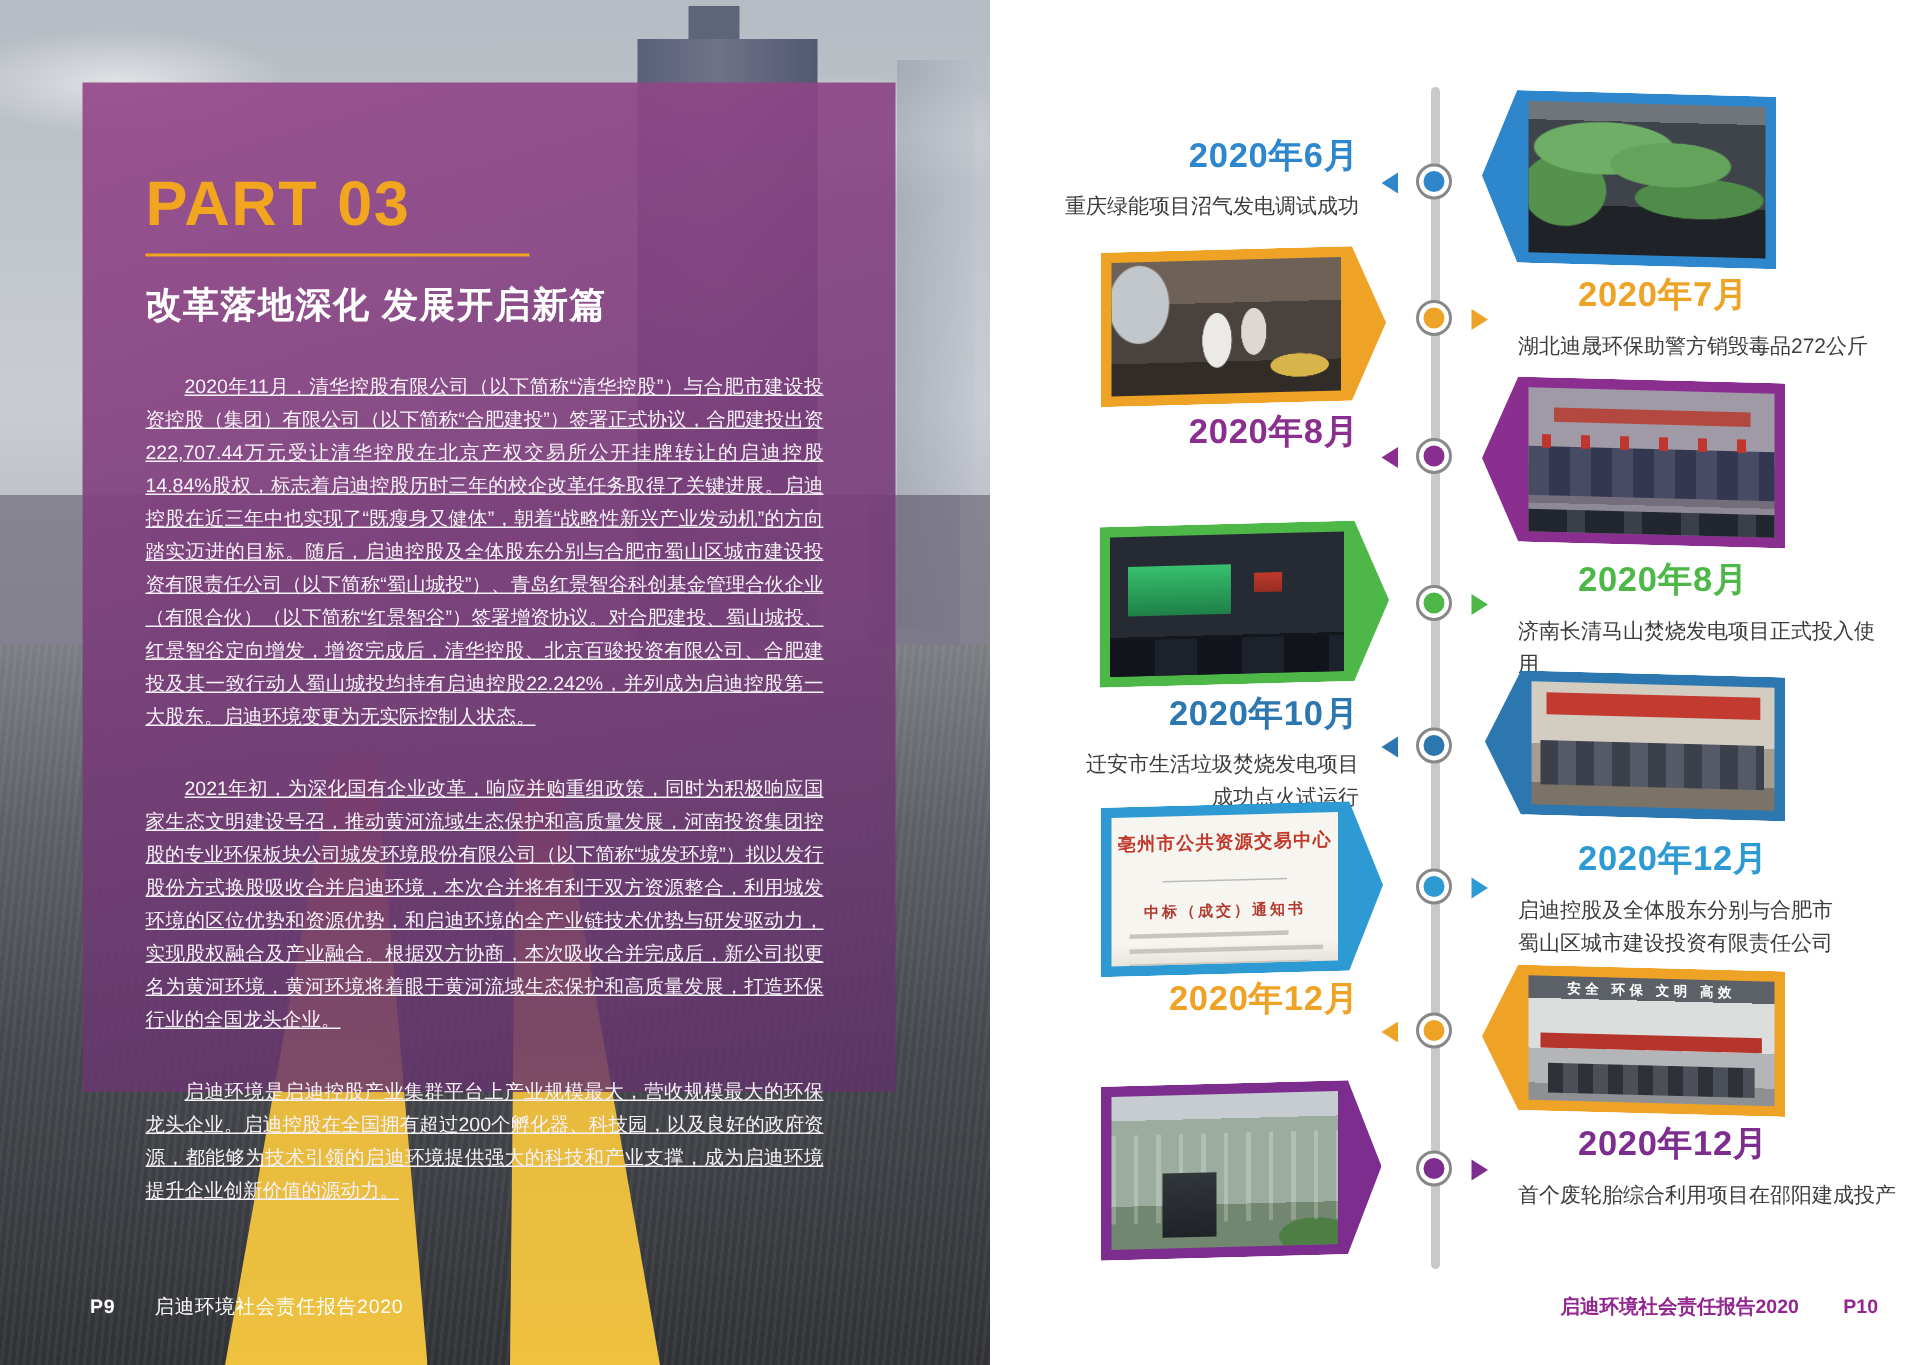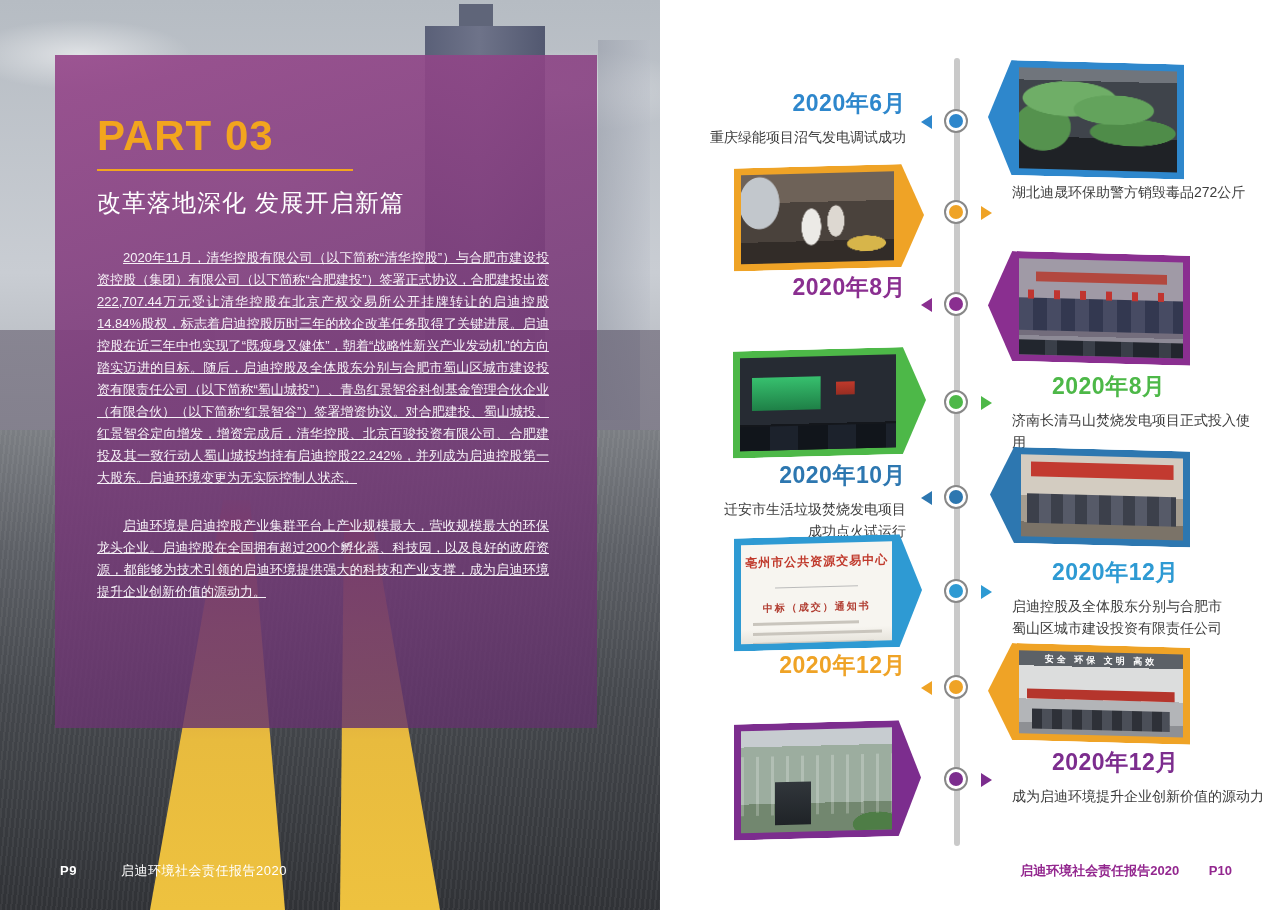--- a/index.html
+++ b/index.html
@@ -27,25 +27,25 @@
   .stripe{position:absolute;inset:0;
     background:linear-gradient(180deg,rgba(0,0,0,0) 0 55px,#a2534a 95px,#cf9340 200px,#e8bb3e 310px,#eec23f 480px);}
   .stripeA{clip-path:polygon(223px 70px,250px 70px,285px 480px,150px 480px);}
   .stripeB{clip-path:polygon(344px 90px,372px 90px,440px 480px,340px 480px);}
 
   .purple-panel{position:absolute;left:55px;top:55px;width:542px;height:673px;box-sizing:border-box;
     padding:60px 48px 0 42px;color:#fff;
     background:linear-gradient(165deg,rgba(151,74,140,.93) 0%,rgba(122,60,122,.9) 45%,rgba(96,50,106,.8) 100%);}
   .part-label{font-size:42px;font-weight:800;color:#f2a51e;letter-spacing:1px;line-height:1;}
   .divider{width:256px;height:2px;background:#f2a51e;margin:12px 0 16px;}
-  .page-subtitle{font-size:24px;font-weight:400;letter-spacing:1px;}
+  .page-subtitle{font-size:24px;font-weight:700;letter-spacing:1px;}
   .body-text{margin-top:28px;}
   .body-text p{font-size:13px;line-height:22px;margin:0 0 26px;text-indent:2em;text-align:justify;color:#f6f0f7;text-decoration:underline;}
   .footer-left{position:absolute;left:60px;top:862px;color:#fff;font-size:13px;letter-spacing:.5px;}
-  .footer-left .pg{margin-right:40px;font-weight:700;}
+  .footer-left .pg{margin-right:22px;font-weight:700;}
 
   
   .page-right{position:absolute;left:660px;top:0;width:620px;height:910px;background:#fff;}
   .tline{position:absolute;left:294px;top:58px;width:6px;height:788px;background:#c9c9c9;border-radius:3px;}
 
   .txt-l{position:absolute;left:0;width:246px;text-align:right;}
   .txt-r{position:absolute;left:352px;width:240px;text-align:left;}
   .tl-date{font-size:23px;font-weight:800;color:var(--c);margin-bottom:7px;letter-spacing:.5px;padding-left:40px;}
   .tl-desc{font-size:14px;color:#3c3c3c;line-height:22px;}
 
@@ -110,21 +110,21 @@
   .signs{position:absolute;top:3%;left:6%;right:6%;text-align:center;font-size:9px;font-weight:700;
     color:#fff;letter-spacing:3px;white-space:nowrap;}
   .ph8{background-image:
     linear-gradient(#31363b,#1f2327),
     repeating-linear-gradient(90deg, rgba(255,255,255,.22) 0 3px, rgba(0,0,0,0) 3px 15px),
     radial-gradient(36px 18px at 90% 94%, #4e7d46 0 66%, rgba(0,0,0,0) 68%),
     linear-gradient(180deg,#c7ccd0 0 16%,#9cad9f 16% 72%,#72876f 72%);
     background-size:24% 42%,100% 58%,100% 100%,100% 100%;
     background-position:30% 88%,0 60%,0 0,0 0;background-repeat:no-repeat;}
 
-  .footer-right{position:absolute;right:48px;top:862px;color:#93278f;font-size:13px;font-weight:700;}
+  .footer-right{position:absolute;right:28px;top:862px;color:#93278f;font-size:13px;font-weight:700;}
   .footer-right .pg{margin-left:26px;}
 </style>
 </head>
 <body>
 
 <div class="spread">
 
   <div class="page-left">
     <div class="sky"></div>
     <div class="tower"></div>
@@ -134,20 +134,21 @@
       <div class="stripe stripeA"></div>
       <div class="stripe stripeB"></div>
     </div>
 
     <div class="purple-panel">
       <div class="part-label">PART 03</div>
       <div class="divider"></div>
       <div class="page-subtitle">改革落地深化 发展开启新篇</div>
       <div class="body-text">
         <p>2020年11月，清华控股有限公司（以下简称“清华控股”）与合肥市建设投资控股（集团）有限公司（以下简称“合肥建投”）签署正式协议，合肥建投出资222,707.44万元受让清华控股在北京产权交易所公开挂牌转让的启迪控股14.84%股权，标志着启迪控股历时三年的校企改革任务取得了关键进展。启迪控股在近三年中也实现了“既瘦身又健体”，朝着“战略性新兴产业发动机”的方向踏实迈进的目标。随后，启迪控股及全体股东分别与合肥市蜀山区城市建设投资有限责任公司（以下简称“蜀山城投”）、青岛红景智谷科创基金管理合伙企业（有限合伙）（以下简称“红景智谷”）签署增资协议。对合肥建投、蜀山城投、红景智谷定向增发，增资完成后，清华控股、北京百骏投资有限公司、合肥建投及其一致行动人蜀山城投均持有启迪控股22.242%，并列成为启迪控股第一大股东。启迪环境变更为无实际控制人状态。</p>
+        <p>2021年初，为深化国有企业改革，响应并购重组政策，同时为积极响应国家生态文明建设号召，推动黄河流域生态保护和高质量发展，河南投资集团控股的专业环保板块公司城发环境股份有限公司（以下简称“城发环境”）拟以发行股份方式换股吸收合并启迪环境，本次合并将有利于双方资源整合，利用城发环境的区位优势和资源优势，和启迪环境的全产业链技术优势与研发驱动力，实现股权融合及产业融合。根据双方协商，本次吸收合并完成后，新公司拟更名为黄河环境，黄河环境将着眼于黄河流域生态保护和高质量发展，打造环保行业的全国龙头企业。</p>
         <p>启迪环境是启迪控股产业集群平台上产业规模最大，营收规模最大的环保龙头企业。启迪控股在全国拥有超过200个孵化器、科技园，以及良好的政府资源，都能够为技术引领的启迪环境提供强大的科技和产业支撑，成为启迪环境提升企业创新价值的源动力。</p>
       </div>
     </div>
 
     <div class="footer-left">
       <span class="pg">P9</span>
       <span>启迪环境社会责任报告2020</span>
     </div>
   </div>
 
@@ -166,20 +167,21 @@
       </div>
     </div>
 
     <div class="tl-item" style="--c: #efa326;">
       <div class="pframe tip-right" style="left:74px;top:166px;width:190px;height:103px">
         <div class="pinner ph2"></div>
       </div>
       <div class="tl-dot" style="top:200px"></div>
       <div class="tri tri-r" style="top:206px"></div>
       <div class="txt-r" style="top:181px">
+        <div class="tl-date">2020年7月</div>
         <div class="tl-desc">湖北迪晟环保助警方销毁毒品272公斤</div>
       </div>
     </div>
 
     <div class="tl-item" style="--c: #8a2f90;">
       <div class="txt-l" style="top:272px;left:56px;width:190px">
         <div class="tl-date">2020年8月</div>
       </div>
       <div class="tri tri-l" style="top:298px"></div>
       <div class="tl-dot" style="top:292px"></div>
@@ -245,21 +247,21 @@
     </div>
 
     <div class="tl-item" style="--c: #7c2d8e;">
       <div class="pframe tip-right" style="left:74px;top:722px;width:187px;height:116px">
         <div class="pinner ph8"></div>
       </div>
       <div class="tl-dot" style="top:767px"></div>
       <div class="tri tri-r" style="top:773px"></div>
       <div class="txt-r" style="top:747px;width:260px">
         <div class="tl-date">2020年12月</div>
-        <div class="tl-desc">成为启迪环境提升企业创新价值的源动力</div>
+        <div class="tl-desc">首个废轮胎综合利用项目在邵阳建成投产</div>
       </div>
     </div>
 
     <div class="footer-right">
       <span>启迪环境社会责任报告2020</span>
       <span class="pg">P10</span>
     </div>
   </div>
 
 </div>

